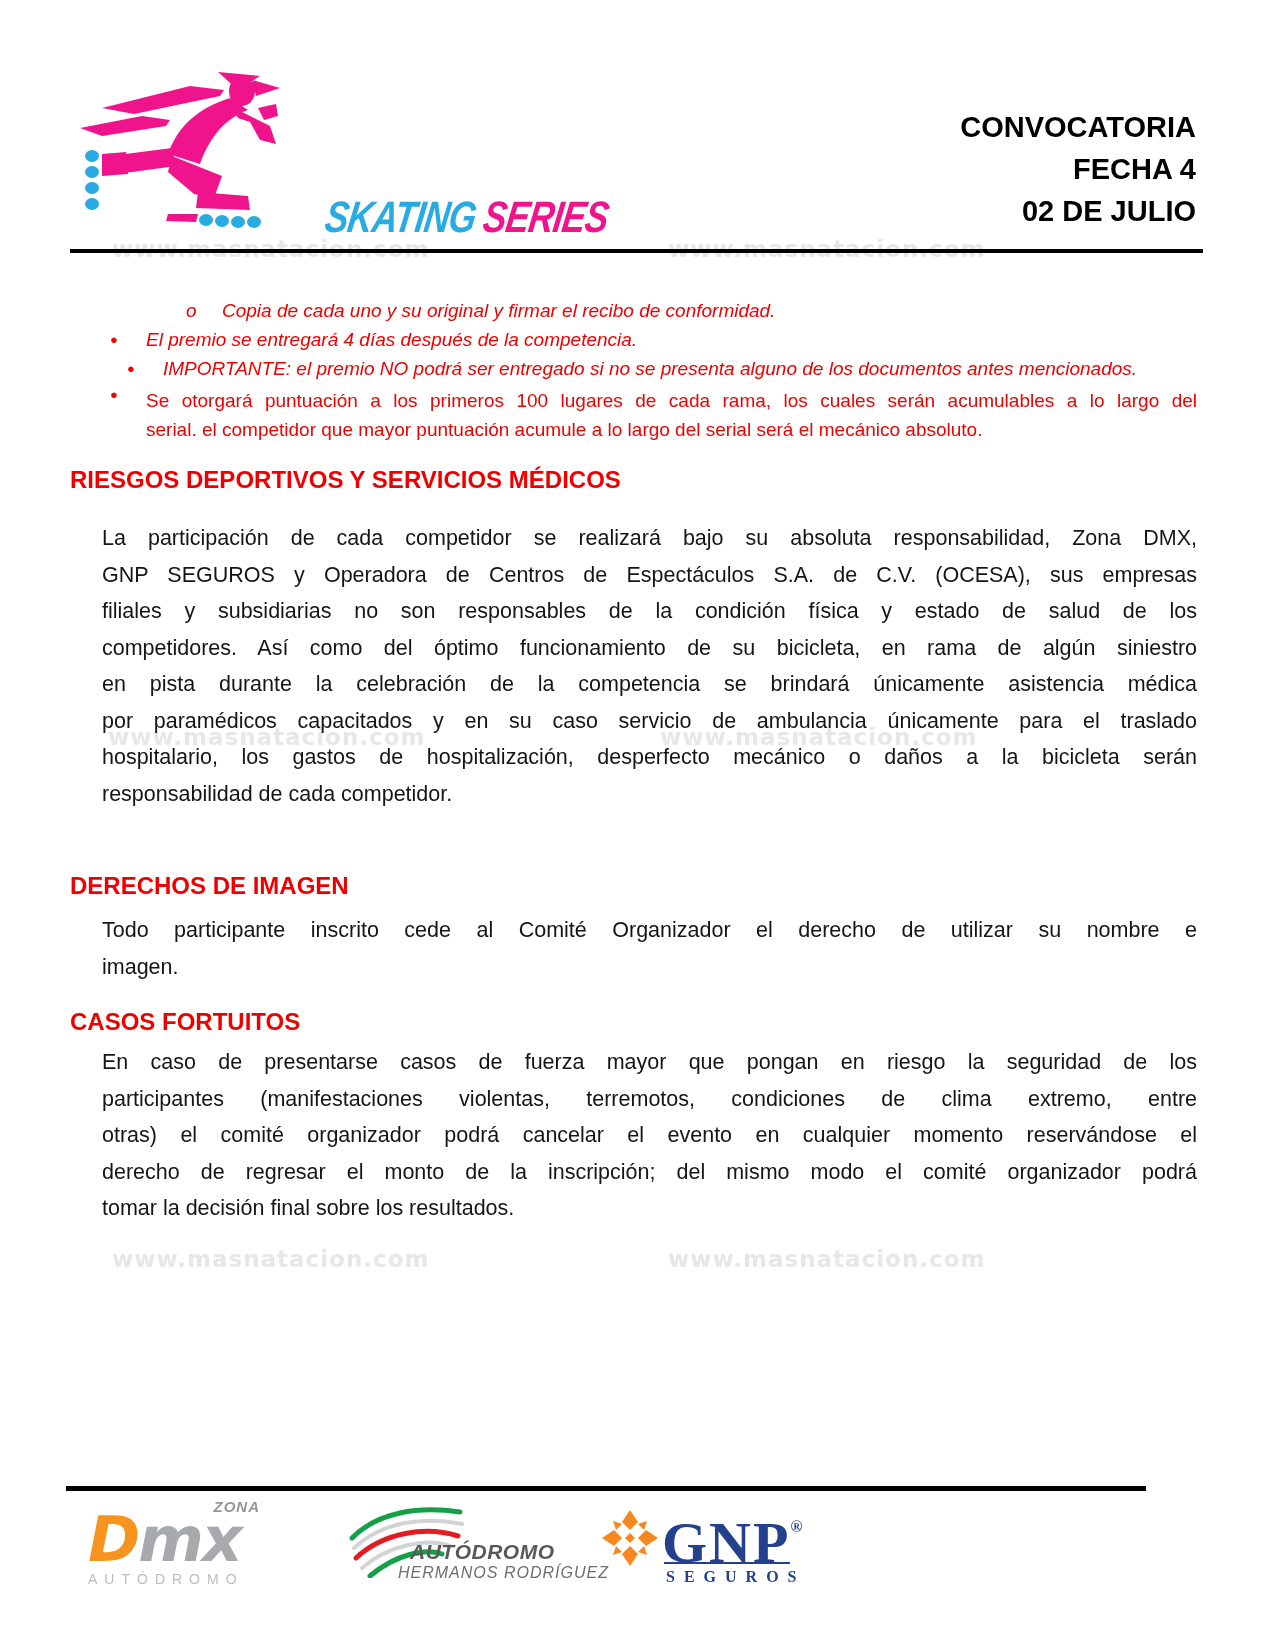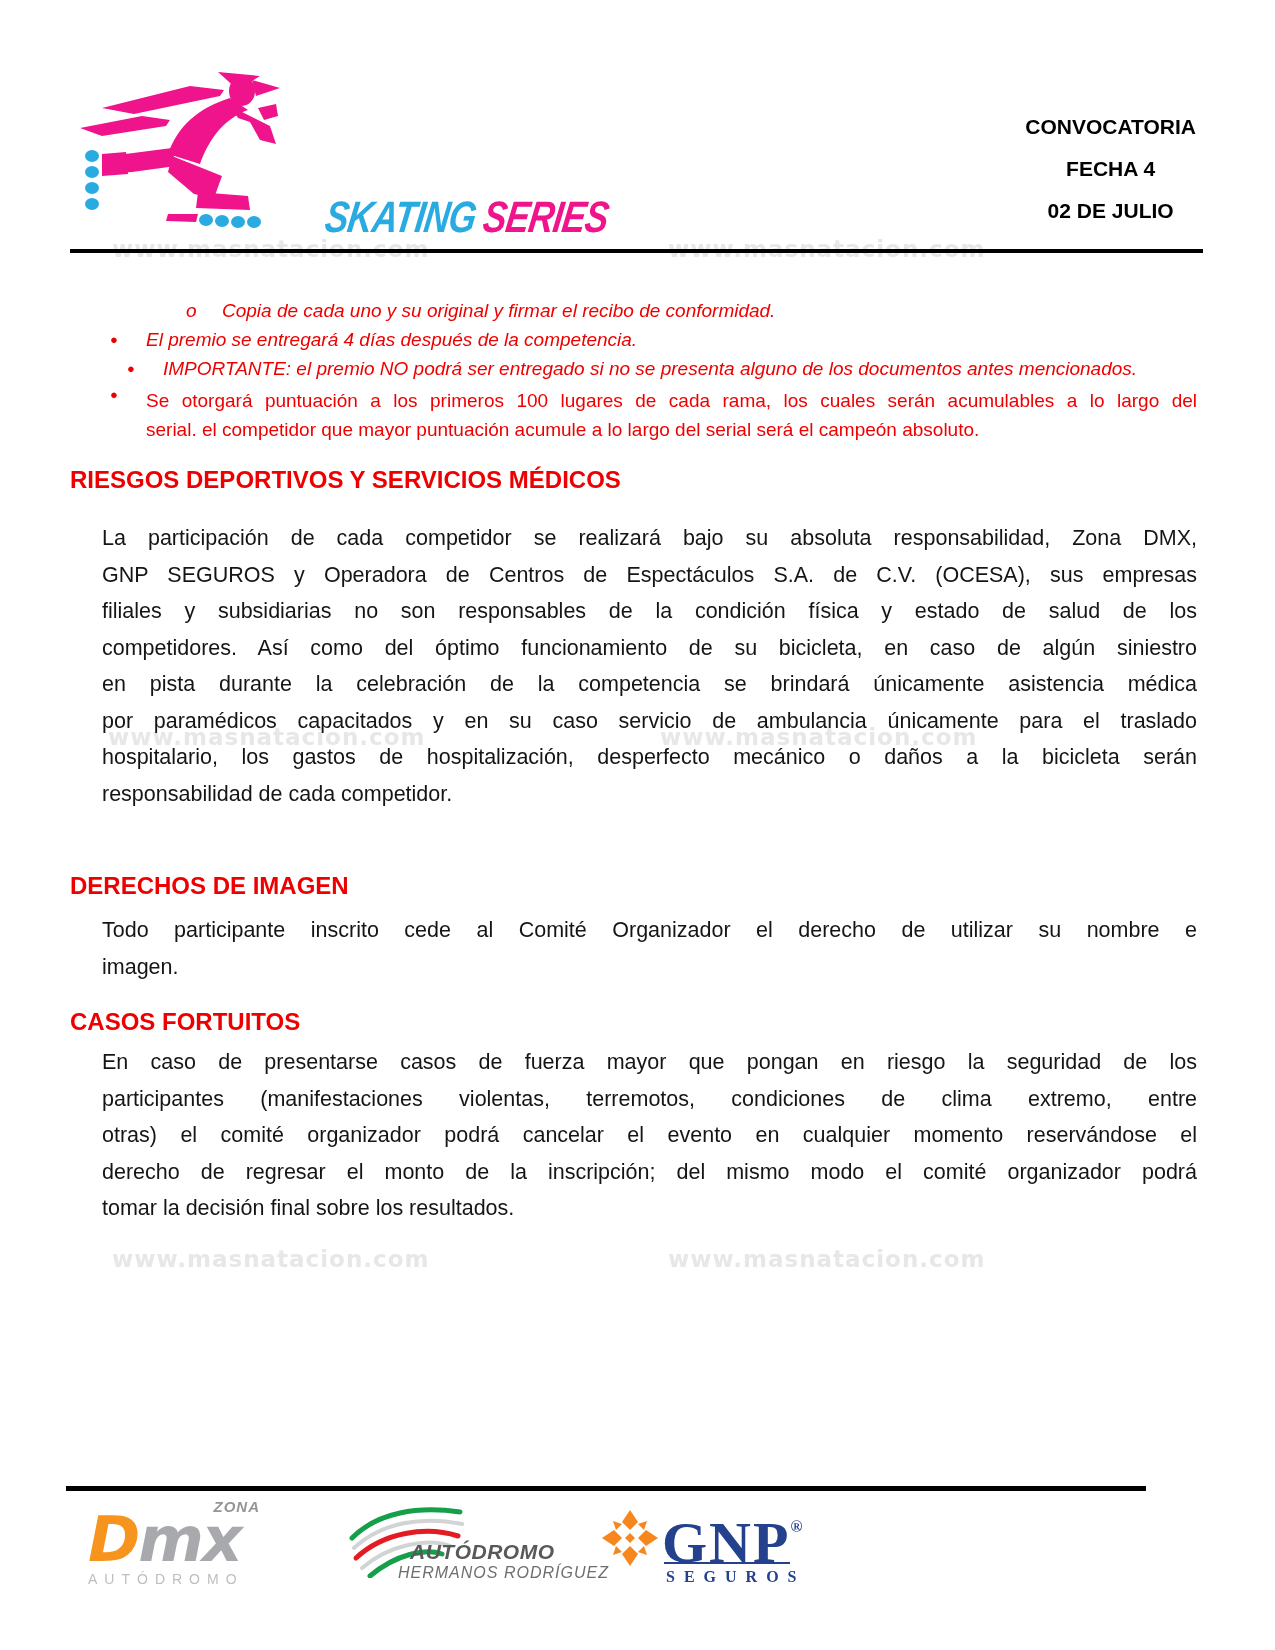--- a/index.html
+++ b/index.html
@@ -16,22 +16,22 @@
   
   .logo { position:absolute; left:72px; top:64px; z-index:2; }
   .logo-text {
     position:absolute; left:250px; top:128px; z-index:2;
     font-size:44px; font-weight:bold; font-style:italic; white-space:nowrap;
     transform:skewX(-8deg) scaleX(.8); transform-origin:left bottom; letter-spacing:-1px;
   }
   .logo-text .sk { color:#29ABE2; }
   .logo-text .se { color:#F0148C; margin-left:10px; }
   .title {
-    position:absolute; right:79px; top:106px; z-index:2; text-align:center;
-    font-weight:bold; font-size:21px; line-height:42px; color:#000;
+    position:absolute; right:79px; top:106px; z-index:2; text-align:right;
+    font-weight:bold; font-size:29px; line-height:42px; color:#000;
   }
   .hrule { position:absolute; left:70px; top:249px; width:1133px; height:4px; background:#000; z-index:1; }
   
   .bullet { position:absolute; z-index:2; color:#EF0000; font-size:19px; white-space:nowrap; }
   .bullet .marker { display:inline-block; width:36px; }
   .bullet.sub { left:186px; top:300px; font-style:italic; }
   .bullet.b2  { left:110px; top:329px; }
   .bullet.b3  { left:127px; top:358px; }
   .bullet .it { font-style:italic; }
   .bullet .marker.dot { font-size:13px; vertical-align:2px; font-style:normal; }
@@ -141,30 +141,30 @@
   <div class="bullet b2">
     <span class="marker dot">●</span><span class="it">El premio se entregará 4 días después de la competencia.</span>
   </div>
   <div class="bullet b3">
     <span class="marker dot">●</span><span class="it">IMPORTANTE: el premio NO podrá ser entregado si no se presenta alguno de los documentos antes mencionados.</span>
   </div>
   <div class="bullet b4">
     <span class="marker dot">●</span>
     <div class="blines">
         <div class="ln">Se otorgará puntuación a los primeros 100 lugares de cada rama, los cuales serán acumulables a lo largo del</div>
-        <div class="ln last">serial.  el competidor que mayor puntuación acumule a lo largo del serial será el campeón absoluto.</div>
+        <div class="ln last">serial.  el competidor que mayor puntuación acumule a lo largo del serial será el mecánico absoluto.</div>
       </div>
   </div>
 
   <div class="sec-heading h1">RIESGOS DEPORTIVOS Y SERVICIOS MÉDICOS</div>
   <div class="para p1">
       <div class="ln">La participación de cada competidor se realizará bajo su absoluta responsabilidad, Zona DMX,</div>
       <div class="ln">GNP SEGUROS y Operadora de Centros de Espectáculos S.A. de C.V.  (OCESA), sus empresas</div>
       <div class="ln">filiales y subsidiarias no son responsables de la condición física y estado de salud de los</div>
-      <div class="ln">competidores. Así como del óptimo funcionamiento de su bicicleta, en caso de algún siniestro</div>
+      <div class="ln">competidores. Así como del óptimo funcionamiento de su bicicleta, en rama de algún siniestro</div>
       <div class="ln">en pista durante la celebración de la competencia se brindará únicamente asistencia médica</div>
       <div class="ln">por paramédicos capacitados y en su caso servicio de ambulancia únicamente para el traslado</div>
       <div class="ln">hospitalario, los gastos de hospitalización, desperfecto mecánico o daños a la bicicleta serán</div>
       <div class="ln last">responsabilidad de cada competidor.</div>
     </div>
 
   <div class="sec-heading h2">DERECHOS DE IMAGEN</div>
   <div class="para p2">
       <div class="ln">Todo participante inscrito cede al Comité Organizador el derecho de utilizar su nombre e</div>
       <div class="ln last">imagen.</div>

